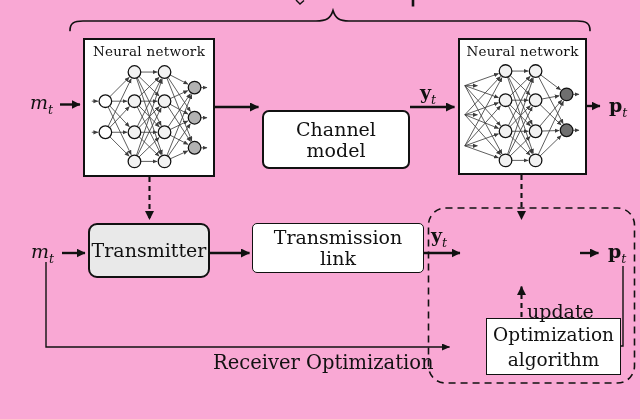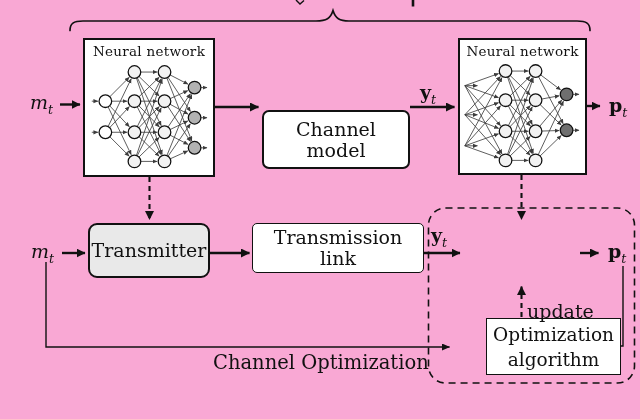--- a/index.html
+++ b/index.html
@@ -211,15 +211,15 @@
   <div class="lbl math" style="left:609px;top:94px;"><span class="bu">p</span><sub>t</sub></div>
 
   <div class="lbl math" style="left:31px;top:240px;"><i>m</i><sub>t</sub></div>
 
   <div class="lbl math" style="left:431px;top:224px;"><span class="bu">y</span><sub>t</sub></div>
 
   <div class="lbl math" style="left:608px;top:240px;"><span class="bu">p</span><sub>t</sub></div>
 
   <div class="lbl" style="left:527px;top:300px;">update</div>
 
-  <div class="lbl" style="left:213px;top:351px;width:208px;text-align:center;font-size:19.5px;">Channel Optimization</div>
+  <div class="lbl" style="left:213px;top:351px;width:208px;text-align:center;font-size:19.5px;">Receiver Optimization</div>
 
 </div>
 
 </body></html>

